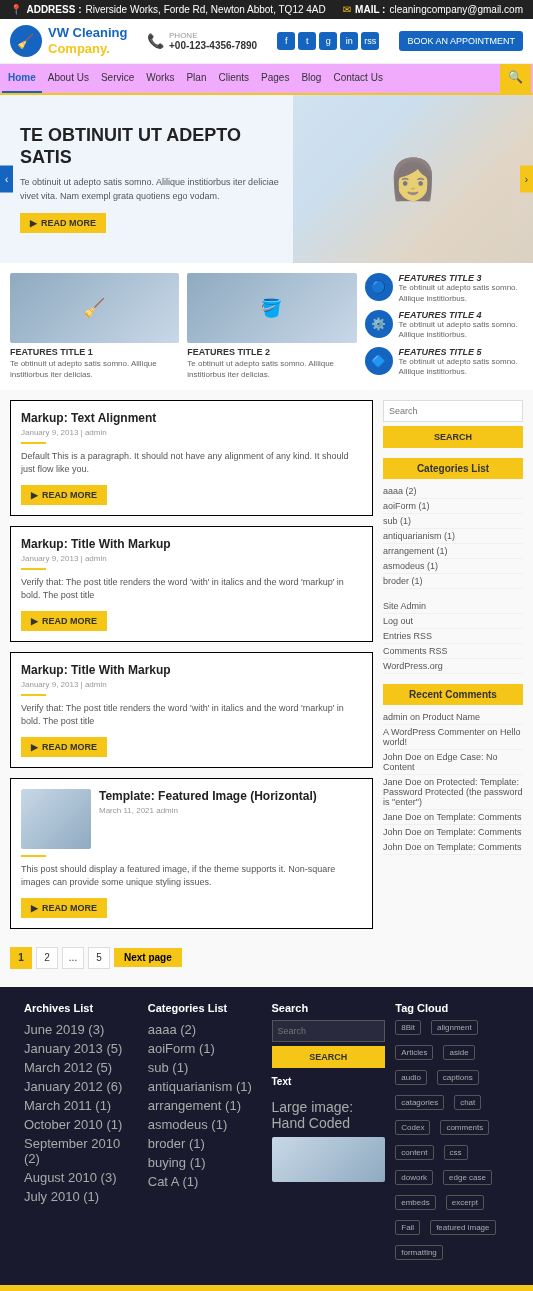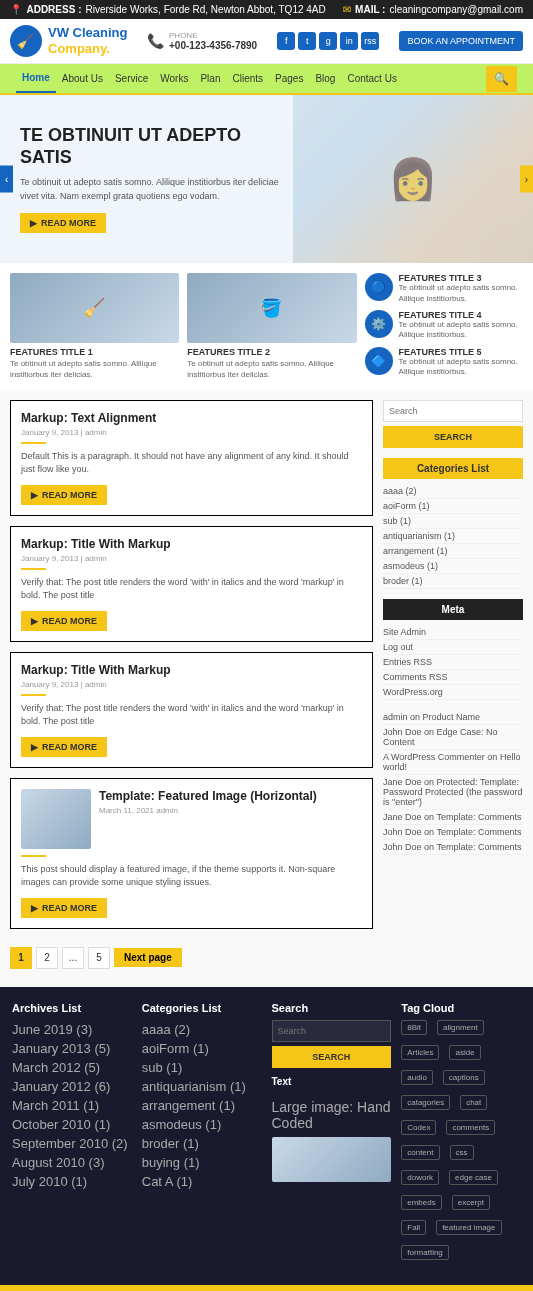--- a/index.html
+++ b/index.html
@@ -16,21 +16,21 @@
     .logo-icon { width: 32px; height: 32px; background: #1565c0; border-radius: 50%; display: flex; align-items: center; justify-content: center; color: #fff; font-size: 14px; font-weight: bold; }
     .logo-text { font-size: 13px; font-weight: bold; color: #1565c0; line-height: 1.2; }
     .logo-text span { color: #f5c518; }
     .phone-area { display: flex; align-items: center; gap: 4px; font-size: 10px; }
     .phone-icon { color: #1565c0; font-size: 14px; }
     .social-icons { display: flex; gap: 3px; }
     .social-icon { width: 18px; height: 18px; background: #1565c0; border-radius: 3px; display: flex; align-items: center; justify-content: center; color: #fff; font-size: 9px; }
     .book-btn { background: #1565c0; color: #fff; padding: 5px 8px; font-size: 9px; border-radius: 3px; border: none; cursor: pointer; white-space: nowrap; }
 
     
-    .nav { background: #bef264; border-bottom: 2px solid #f5c518; padding: 0 16px; display: flex; align-items: center; }
+    .nav { background: #f0abfc; border-bottom: 2px solid #f5c518; padding: 0 2px; display: flex; }
     .nav a { text-decoration: none; color: #333; font-size: 10px; padding: 8px 6px; display: inline-block; }
     .nav a.active { color: #1565c0; border-bottom: 2px solid #1565c0; font-weight: bold; }
     .nav-search { margin-left: auto; background: #f5c518; padding: 6px 8px; cursor: pointer; }
 
     
     .hero { background: linear-gradient(rgba(255,255,255,0.7), rgba(255,255,255,0.7)), #c8dff0; position: relative; padding: 30px 20px; min-height: 160px; overflow: hidden; }
     .hero-content { max-width: 55%; }
     .hero h1 { font-size: 18px; font-weight: 900; color: #222; line-height: 1.2; text-transform: uppercase; margin-bottom: 8px; }
     .hero p { font-size: 9px; color: #555; margin-bottom: 10px; line-height: 1.5; }
     .read-more-btn { background: #f5c518; color: #333; padding: 5px 10px; font-size: 9px; font-weight: bold; border: none; cursor: pointer; display: inline-flex; align-items: center; gap: 4px; }
@@ -42,21 +42,21 @@
     .features-row { display: flex; padding: 10px; gap: 8px; background: #fff; }
     .feature-img-block { width: 33%; }
     .feature-img { width: 100%; height: 70px; background: #c8d8e8; border-radius: 2px; margin-bottom: 4px; overflow: hidden; display: flex; align-items: center; justify-content: center; }
     .feature-img-placeholder { background: linear-gradient(135deg, #8faac0, #c8d8e8); width: 100%; height: 100%; display: flex; align-items: center; justify-content: center; color: #fff; font-size: 18px; }
     .feature-title { font-size: 9px; font-weight: bold; color: #333; margin-bottom: 2px; }
     .feature-desc { font-size: 8px; color: #666; line-height: 1.3; }
     .feature-list { flex: 1; display: flex; flex-direction: column; gap: 6px; }
     .feature-item { display: flex; align-items: flex-start; gap: 6px; }
     .feature-icon-circle { width: 28px; height: 28px; background: #1565c0; border-radius: 50%; display: flex; align-items: center; justify-content: center; flex-shrink: 0; color: #fff; font-size: 12px; }
     .feature-item-text { flex: 1; }
-    .feature-item-title { font-size: 9px; font-weight: bold; color: #333; }
+    .feature-item-title { font-size: 9px; font-weight: bold; color: #333; font-style: italic; }
     .feature-item-desc { font-size: 8px; color: #666; line-height: 1.3; }
 
     
     .main-content { display: flex; gap: 10px; padding: 10px; background: #f9f9f9; }
     .content-area { flex: 1; }
     .sidebar { width: 140px; flex-shrink: 0; }
 
     
     .blog-post { background: #fff; padding: 10px; margin-bottom: 10px; border: 1px solid #000000; }
     .post-title { font-size: 12px; font-weight: bold; color: #222; margin-bottom: 3px; }
@@ -77,21 +77,21 @@
     .sidebar-search input { width: 100%; padding: 5px; border: 1px solid #ddd; font-size: 9px; margin-bottom: 4px; }
     .sidebar-search-btn { width: 100%; background: #f5c518; border: none; padding: 6px; font-size: 9px; font-weight: bold; cursor: pointer; color: #333; }
     .sidebar-section { margin-bottom: 10px; }
     .sidebar-section-title { background: #f5c518; padding: 5px 8px; font-size: 10px; font-weight: bold; margin-bottom: 5px; text-align: center; }
     .sidebar-list { list-style: none; }
     .sidebar-list li { font-size: 9px; padding: 2px 0; color: #555; border-bottom: 1px solid #f0f0f0; }
     .meta-section .sidebar-section-title { background: #222; color: #fff; }
     .recent-comments .sidebar-section-title { background: #f5c518; }
 
     
-    .footer { background: #1a1a2e; color: #ccc; padding: 15px 12px; }
+    .footer { background: #1a1a2e; color: #ccc; padding: 15px 24px; }
     .footer-grid { display: grid; grid-template-columns: 1fr 1fr 1fr 1fr; gap: 10px; margin-bottom: 10px; }
     .footer-col-title { font-size: 11px; font-weight: bold; color: #fff; margin-bottom: 6px; }
     .footer-col ul { list-style: none; }
     .footer-col ul li { font-size: 13px; color: #aaa; padding: 2px 0; }
     .footer-search input { width: 100%; padding: 5px; border: 1px solid #555; background: #2a2a3e; color: #ccc; font-size: 9px; margin-bottom: 4px; }
     .footer-search-btn { width: 100%; background: #f5c518; border: none; padding: 6px; font-size: 9px; font-weight: bold; cursor: pointer; color: #333; }
     .footer-text-section { font-size: 10px; font-weight: bold; color: #fff; margin-top: 8px; }
     .footer-bottom { background: #f5c518; text-align: center; padding: 16px; font-size: 9px; color: #333; }
     .tag-cloud { display: flex; flex-wrap: wrap; gap: 10px; }
     .tag { border: 1px solid #555; padding: 2px 5px; font-size: 8px; color: #aaa; border-radius: 2px; cursor: pointer; }
@@ -283,35 +283,35 @@
         <li>aoiForm (1)</li>
         <li>sub (1)</li>
         <li>antiquarianism (1)</li>
         <li>arrangement (1)</li>
         <li>asmodeus (1)</li>
         <li>broder (1)</li>
       </ul>
     </div>
 
     <div class="sidebar-section meta-section">
-      <div class="sidebar-section-title">Meta</div>
       <ul class="sidebar-list">
         <li>Site Admin</li>
         <li>Log out</li>
         <li>Entries RSS</li>
         <li>Comments RSS</li>
         <li>WordPress.org</li>
       </ul>
     </div>
 
     <div class="sidebar-section recent-comments">
+      <div class="sidebar-section-title">Recent Comments</div>
       <ul class="sidebar-list">
         <li>admin on Product Name</li>
+        <li>A WordPress Commenter on Hello world!</li>
         <li>John Doe on Edge Case: No Content</li>
-        <li>A WordPress Commenter on Hello world!</li>
         <li>Jane Doe on Protected: Template: Password Protected (the password is "enter")</li>
         <li>Jane Doe on Template: Comments</li>
         <li>John Doe on Template: Comments</li>
         <li>John Doe on Template: Comments</li>
       </ul>
     </div>
   </div>
 </div>
 
 <div class="footer">

